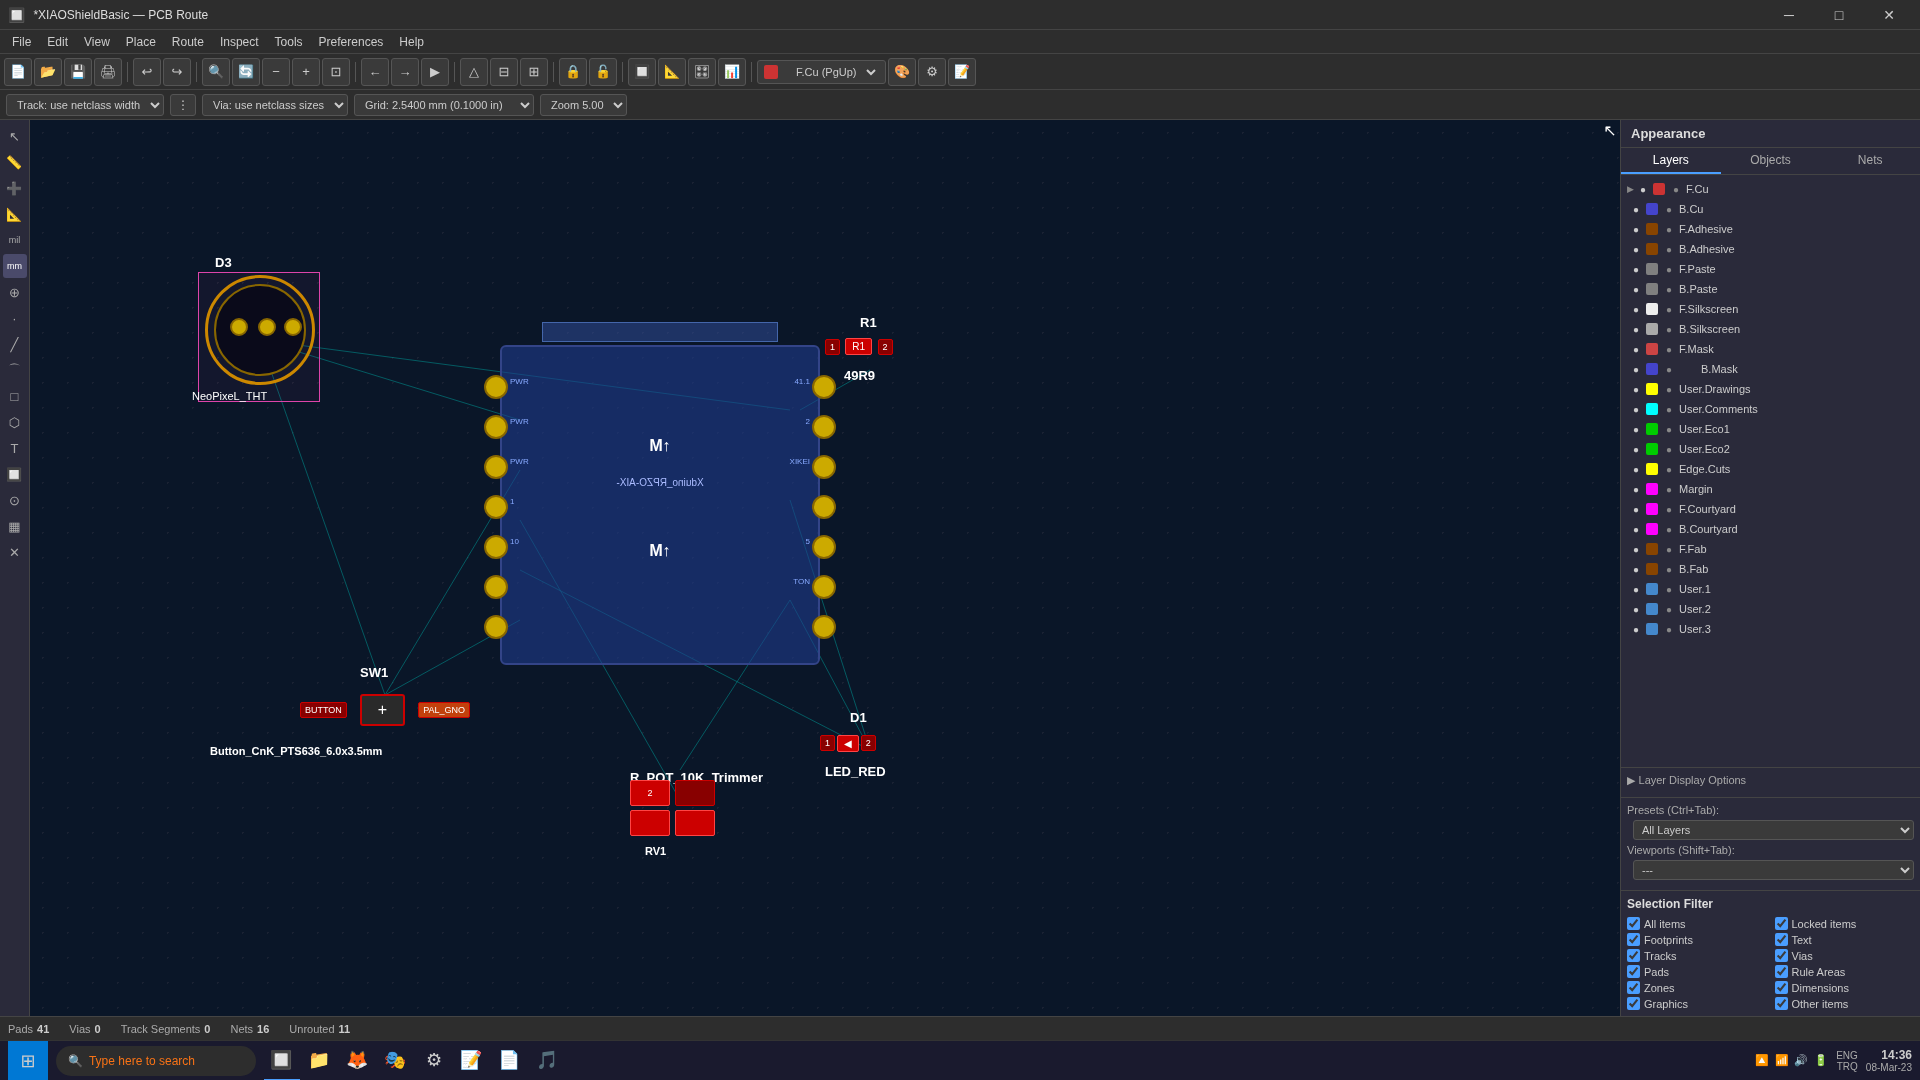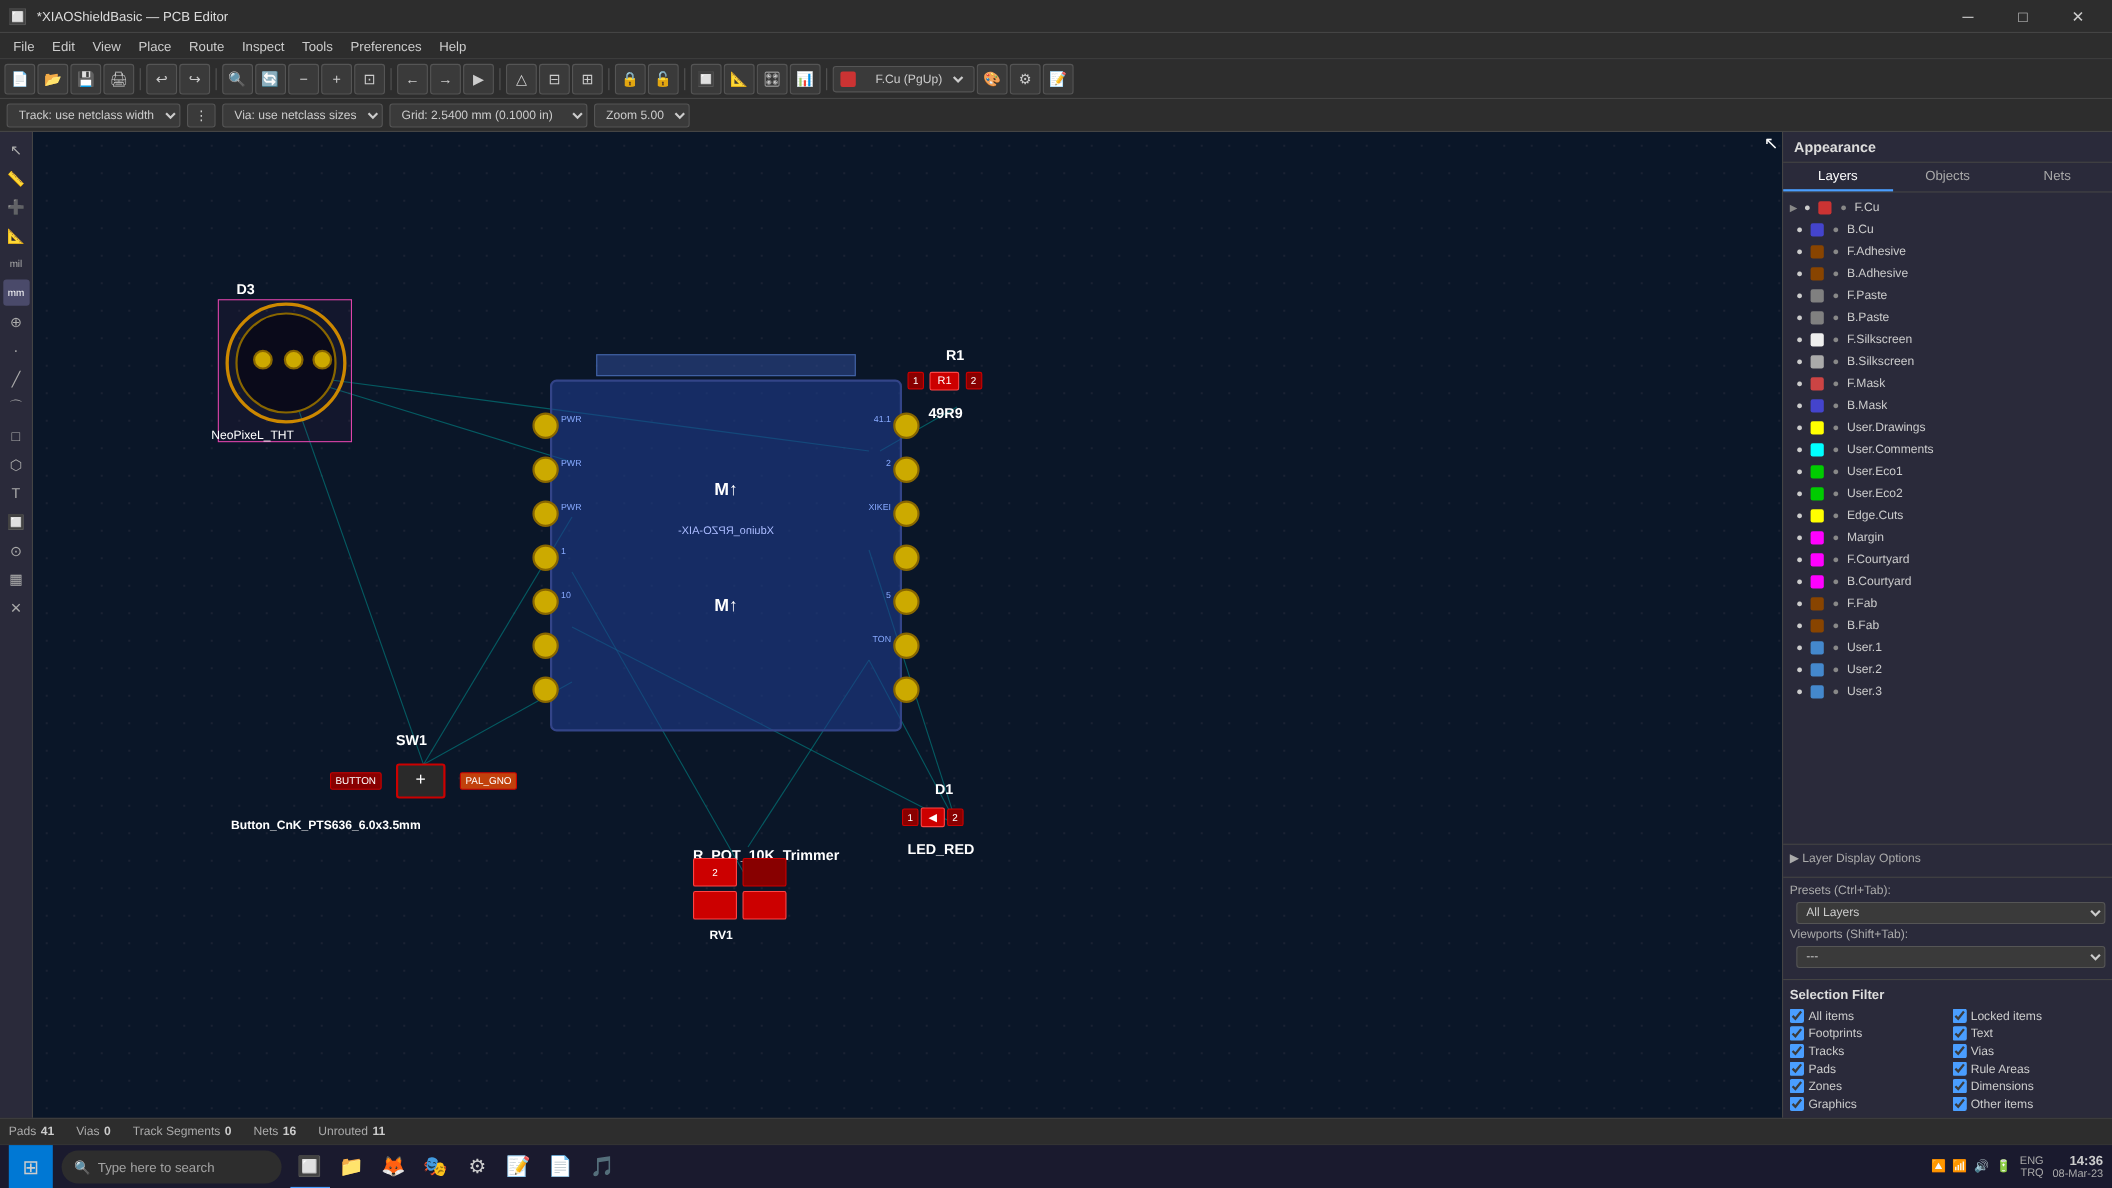--- a/index.html
+++ b/index.html
@@ -359,21 +359,21 @@
 
     
     #ratsnest-svg { position: absolute; inset: 0; width: 100%; height: 100%; pointer-events: none; }
   </style>
 </head>
 <body>
 
 <div id="title-bar">
   <div class="title-left">
     <span class="title-icon">🔲</span>
-    <span class="title-text">*XIAOShieldBasic — PCB Editor</span>
+    <span class="title-text">*XIAOShieldBasic — PCB Route</span>
   </div>
   <div class="window-controls">
     <div class="win-btn">─</div>
     <div class="win-btn">□</div>
     <div class="win-btn close">✕</div>
   </div>
 </div>
 
 <div id="menu-bar">
 <div class="menu-item">File</div>
@@ -646,21 +646,21 @@
       <span class="layer-eye">●</span>
       <span class="layer-color" style="background:#cc4444;"></span>
       <span class="layer-eye" style="color:#888;">●</span>
       <span style="flex:1;">F.Mask</span>
     </div>
         <div class="layer-item">
       <span class="layer-arrow"> </span>
       <span class="layer-eye">●</span>
       <span class="layer-color" style="background:#4444cc;"></span>
       <span class="layer-eye" style="color:#888;">●</span>
-      <span style="flex:1;">B.Mask</span>
+      <span style="flex:1;margin-left:22px;">B.Mask</span>
     </div>
         <div class="layer-item">
       <span class="layer-arrow"> </span>
       <span class="layer-eye">●</span>
       <span class="layer-color" style="background:#ffff00;"></span>
       <span class="layer-eye" style="color:#888;">●</span>
       <span style="flex:1;">User.Drawings</span>
     </div>
         <div class="layer-item">
       <span class="layer-arrow"> </span>
@@ -858,21 +858,21 @@
   <span style="margin-left:16px;">dx 149.8600  dy 78.7400  dist 169.2868</span>
   <span style="margin-left:16px;">grid X 2.5400  Y 2.5400</span>
   <span style="margin-left:12px;">mm</span>
   <span style="margin-left:auto;">Select item(s)</span>
 </div>
 
 <div id="taskbar">
   <div class="taskbar-start">⊞</div>
   <div class="taskbar-search">
     <span>🔍</span>
-    <span style="font-size:12px;color:#a3a3a3;">Type here to search</span>
+    <span style="font-size:12px;color:#f97316;">Type here to search</span>
   </div>
   <div class="taskbar-apps">
     <div class="taskbar-app active" title="PCB Editor">🔲</div>
     <div class="taskbar-app">📁</div>
     <div class="taskbar-app">🦊</div>
     <div class="taskbar-app">🎭</div>
     <div class="taskbar-app">⚙</div>
     <div class="taskbar-app">📝</div>
     <div class="taskbar-app">📄</div>
     <div class="taskbar-app">🎵</div>

